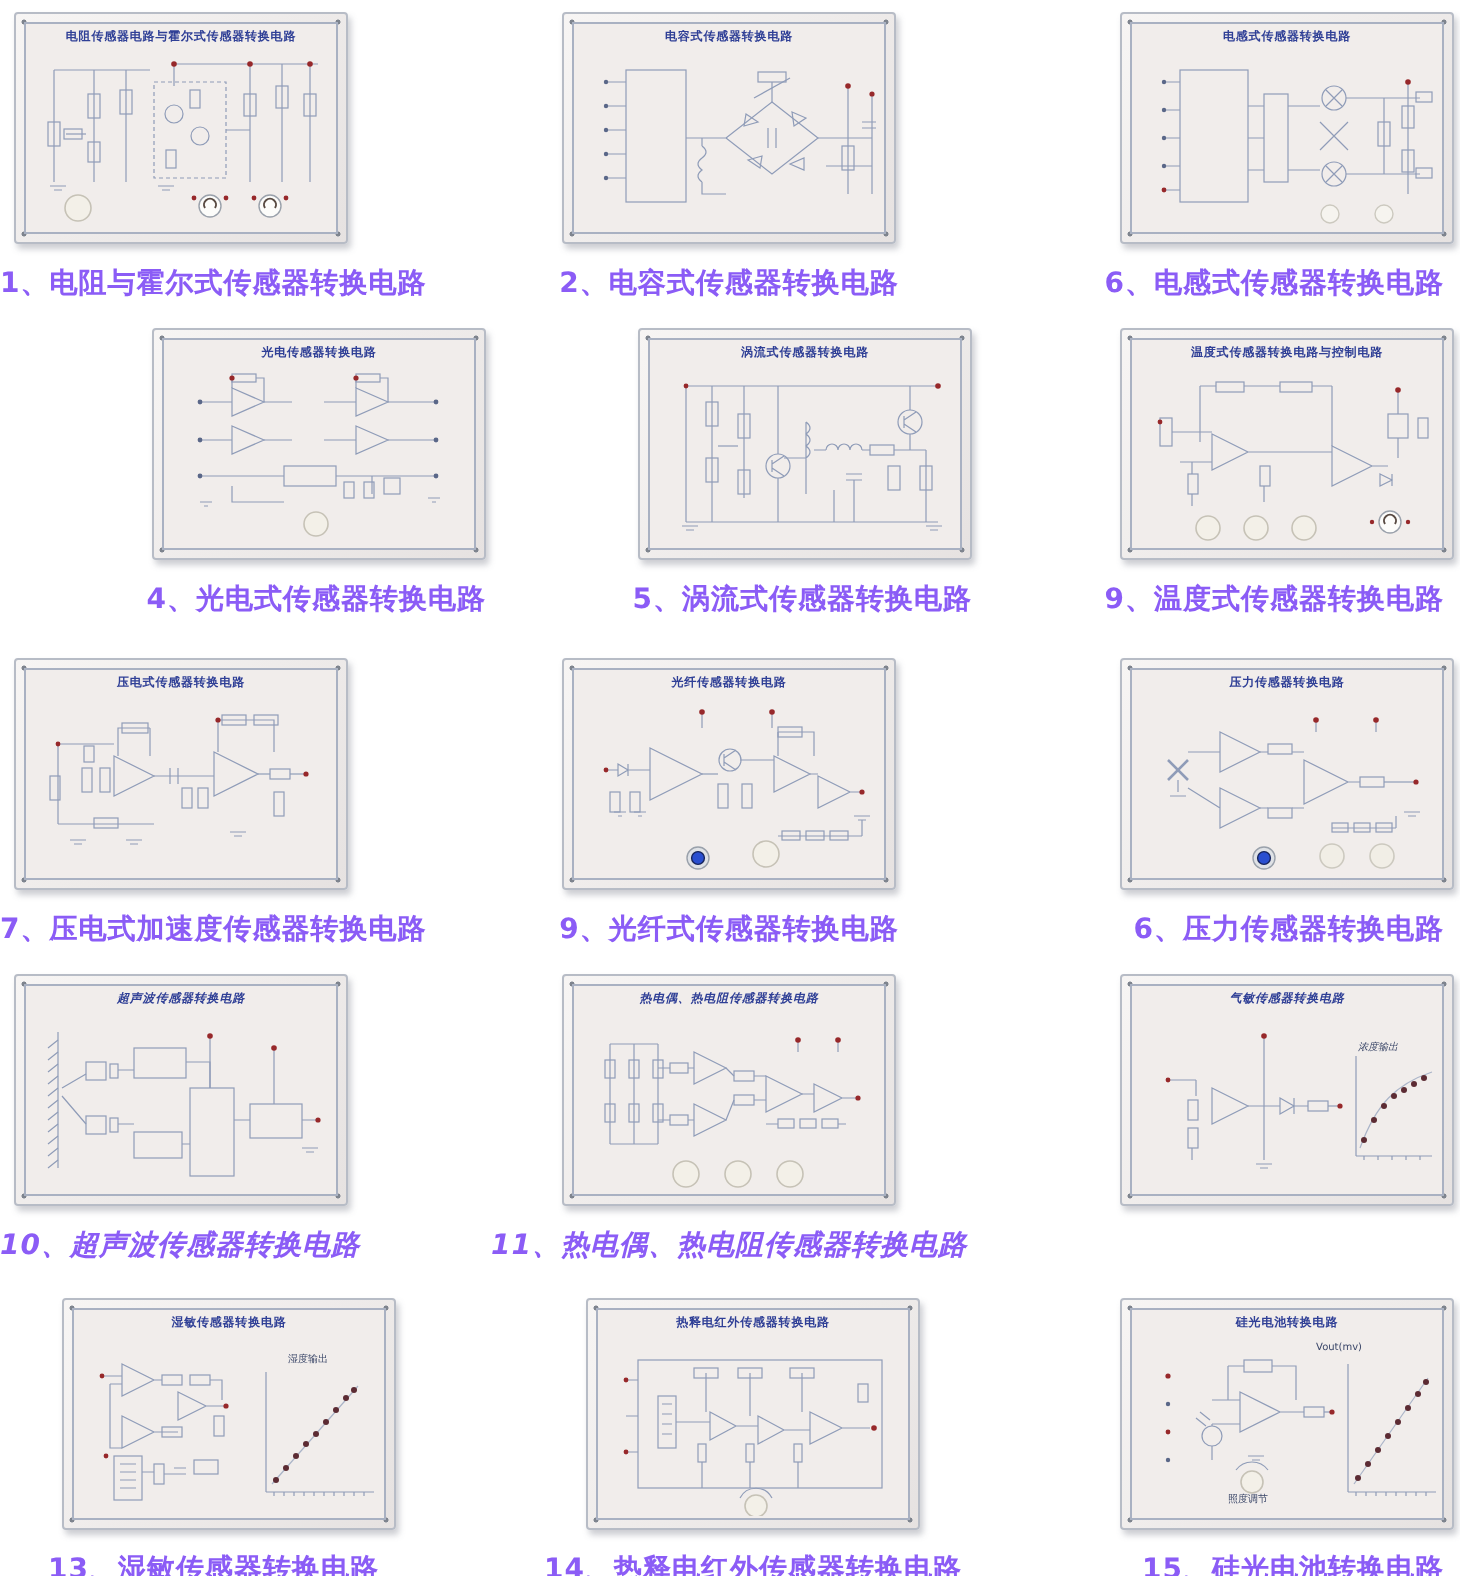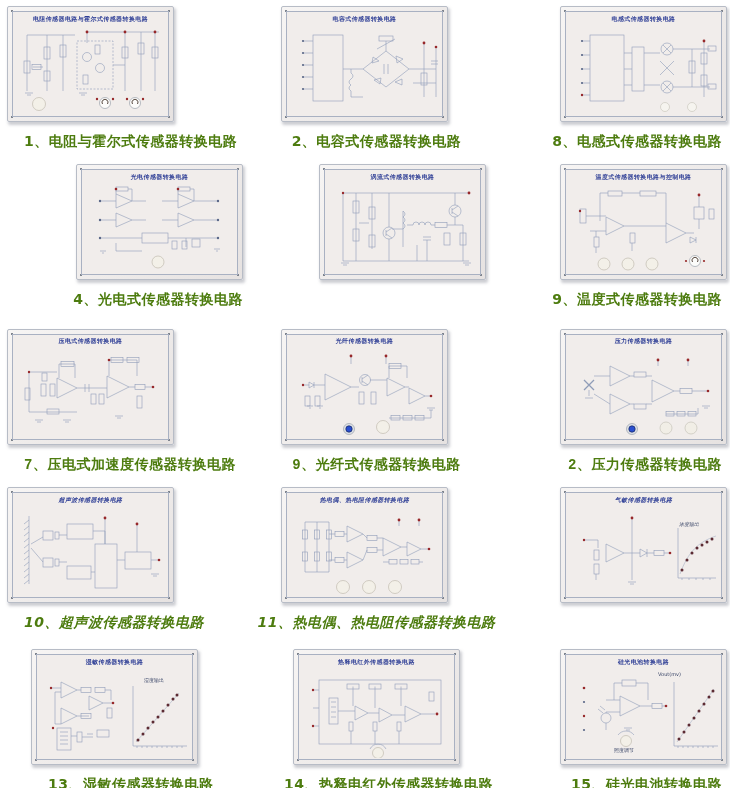--- a/index.html
+++ b/index.html
@@ -2,33 +2,33 @@
 <html><head>
 <meta charset="utf-8">
 <style>
   html,body{margin:0;padding:0;}
   body{width:730px;height:788px;background:#ffffff;font-family:"DejaVu Sans",sans-serif;overflow:hidden;}
   .grid{display:grid;grid-template-columns:243px 243px 244px;grid-template-rows:155px 160px 160px 160px 153px;width:730px;height:788px;}
   .cell{display:flex;flex-direction:column;min-width:0;}
   .c1{align-items:flex-start;}
   .c2{align-items:center;}
   .c3{align-items:flex-end;}
-  .r1{padding-top:6px;} .r2{padding-top:9px;align-items:flex-end;} .r3{padding-top:14px;font-family:Liberation Mono, monospace;} .r4{padding-top:12px;font-style:italic;} .r5{padding-top:14px;padding-left:24px;}
+  .r1{padding-top:6px;} .r2{padding-top:9px;align-items:flex-end;} .r3{padding-top:14px;} .r4{padding-top:12px;font-style:italic;} .r5{padding-top:14px;padding-left:24px;}
   .c1 .board{margin-left:7px;}
   .c3 .board{margin-right:3px;}
   .c3 .caption{margin-right:8px;}
   .board{position:relative;width:165px;height:114px;background:linear-gradient(135deg,#f7f5f4,#e6e2e1);border:1px solid #b7bcc6;border-radius:2px;box-shadow:1.5px 2.5px 3px rgba(110,112,125,.35);flex:0 0 auto;}
   .face{position:absolute;inset:4px;border:1px solid #a9b1c2;background:#f1edeb;}
   .face svg{position:absolute;left:3px;bottom:1px;}
   .ptitle{position:absolute;top:3px;left:0;right:0;text-align:center;font-size:6px;line-height:7px;font-weight:bold;color:#2f3f96;letter-spacing:.4px;white-space:nowrap;overflow:hidden;}
   .screws{position:absolute;inset:0;pointer-events:none;
     background-image:radial-gradient(#7e848e 1.1px,transparent 1.4px),radial-gradient(#7e848e 1.1px,transparent 1.4px),radial-gradient(#7e848e 1.1px,transparent 1.4px),radial-gradient(#7e848e 1.1px,transparent 1.4px);
     background-size:6px 6px;background-repeat:no-repeat;
     background-position:left 1px top 1px,right 1px top 1px,left 1px bottom 1px,right 1px bottom 1px;}
-  .caption{font-size:14px;font-weight:bold;color:#4d7c0f;margin-top:11px;white-space:nowrap;letter-spacing:.5px;margin-left:24px;}
+  .caption{font-size:14px;font-weight:bold;color:#8b5cf6;margin-top:11px;white-space:nowrap;letter-spacing:.5px;}
   .lbl{position:absolute;font-size:5px;line-height:6px;color:#3a4668;white-space:nowrap;}
   .l12{right:22px;top:28px;}
   .l13{right:28px;top:22px;}
   .l15a{right:40px;top:16px;}
   .l15b{left:48px;bottom:6px;}
 </style>
 </head>
 <body>
 
 <div class="grid">
@@ -145,21 +145,21 @@
             </g>
           <g fill="#97282a">
               <circle cx="134" cy="18" r="1.4"></circle>
               <circle cx="12" cy="72" r="1.2"></circle>
             </g>
           <circle cx="95" cy="84" r="4.5" fill="#f6f4ef" stroke="#ccc9bf" stroke-width="0.7"></circle>
           <circle cx="122" cy="84" r="4.5" fill="#f6f4ef" stroke="#ccc9bf" stroke-width="0.7"></circle>
         </svg>
       </div>
     </div>
-    <figcaption class="caption">8、电感式传感器转换电路</figcaption>
+    <figcaption class="caption">6、电感式传感器转换电路</figcaption>
   </figure>
 
   <figure class="cell c1 r2" style="margin:0">
     <div class="board">
       <div class="screws"></div>
       <div class="face">
         <div class="ptitle">光电传感器转换电路</div>
         <svg width="152" height="92" viewBox="0 0 150 92">
           <g stroke="#8f9cb8" stroke-width="0.6" fill="none">
             <path d="M30,13 l16,7 l-16,7 z M30,32 l16,7 l-16,7 z M92,13 l16,7 l-16,7 z M92,32 l16,7 l-16,7 z"></path>
@@ -219,20 +219,21 @@
             <path d="M94,56 h8 M94,59 h8 M98,59 V80 M88,64 V80"></path>
             <path d="M12,82 h8 M14,84 h4 M134,82 h8 M136,84 h4"></path>
           </g>
           <g fill="#97282a">
               <circle cx="140" cy="12" r="1.4"></circle>
               <circle cx="14" cy="12" r="1.2"></circle>
             </g>
         </svg>
       </div>
     </div>
+    <figcaption class="caption">5、涡流式传感器转换电路</figcaption>
   </figure>
 
   <figure class="cell c3 r2" style="margin:0">
     <div class="board">
       <div class="screws"></div>
       <div class="face">
         <div class="ptitle">温度式传感器转换电路与控制电路</div>
         <svg width="152" height="92" viewBox="0 0 150 92">
           <g stroke="#8f9cb8" stroke-width="0.6" fill="none">
             <rect x="38" y="10" width="14" height="5"></rect>
@@ -373,21 +374,21 @@
               <circle cx="118" cy="14" r="1.4"></circle>
               <circle cx="138" cy="45" r="1.3"></circle>
             </g>
           <circle cx="62" cy="83" r="5.5" fill="#dfe2e6" stroke="#9aa1ab" stroke-width="0.7"></circle>
           <circle cx="62" cy="83" r="3.2" fill="#2a4fd0" stroke="#17255c" stroke-width="0.7"></circle>
           <circle cx="96" cy="82" r="6" fill="#f1eee6" stroke="#ccc9bf" stroke-width="0.8"></circle>
           <circle cx="121" cy="82" r="6" fill="#f1eee6" stroke="#ccc9bf" stroke-width="0.8"></circle>
         </svg>
       </div>
     </div>
-    <figcaption class="caption">2、压力传感器转换电路</figcaption>
+    <figcaption class="caption">6、压力传感器转换电路</figcaption>
   </figure>
 
   <figure class="cell c1 r4" style="margin:0">
     <div class="board">
       <div class="screws"></div>
       <div class="face">
         <div class="ptitle">超声波传感器转换电路</div>
         <svg width="152" height="92" viewBox="0 0 150 92">
           <g stroke="#8f9cb8" stroke-width="0.6" fill="none">
             <path d="M12,12 V80"></path>

